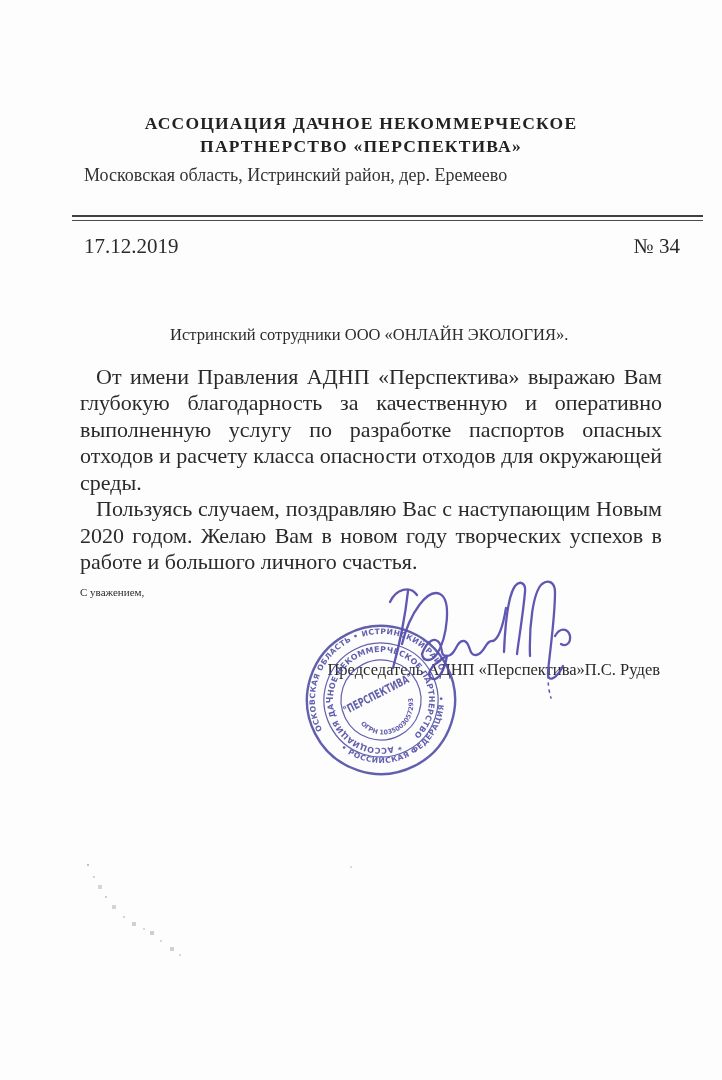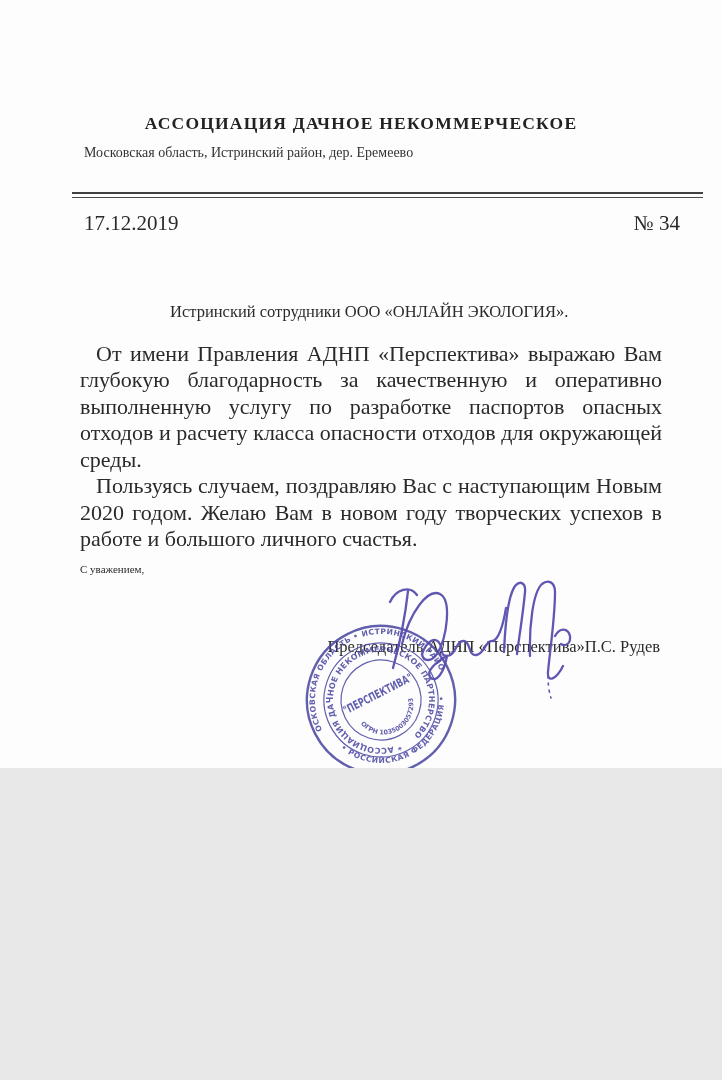--- a/index.html
+++ b/index.html
@@ -1,37 +1,37 @@
 <!DOCTYPE html>
 <html><head>
 <meta charset="utf-8">
 <style>
   html,body { margin:0; padding:0; background:#e8e8e8; }
   .page {
     position:relative;
-    width:722px; height:768px;
+    width:722px; height:1080px;
     margin:0 auto;
     background:#fdfdfd;
     font-family:"Liberation Serif", serif;
     color:#2a2a2a;
     overflow:hidden;
   }
   .org-title {
     margin:112px 40px 0 40px;
     text-align:center;
     font-weight:bold;
     font-size:17.5px;
     line-height:23px;
     letter-spacing:1.2px;
     color:#222;
   }
   .org-title span { display:block; }
   .org-address {
     margin:9px 0 0 84px;
-    font-size:14px;
+    font-size:18px;
     line-height:17.5px;
     color:#333;
   }
   .header-rule {
     margin:30px 19px 0 72px;
     height:3px;
     border-top:2px solid #414141;
     border-bottom:1px solid #4a4a4a;
   }
   .meta-row {
@@ -97,20 +97,21 @@
   }
   .stamp-ring-text { font-family:"DejaVu Sans", sans-serif; font-weight:bold; }
 </style>
 </head>
 <body>
 
 <div class="page">
 
   <div class="org-title">
     <span>АССОЦИАЦИЯ ДАЧНОЕ НЕКОММЕРЧЕСКОЕ</span>
+    <span>ПАРТНЕРСТВО «ПЕРСПЕКТИВА»</span>
   </div>
 
   <div class="org-address">
     <div>Московская область, Истринский район, дер. Еремеево</div>
   </div>
 
   <div class="header-rule"></div>
 
   <div class="meta-row">
     <span>17.12.2019</span>

